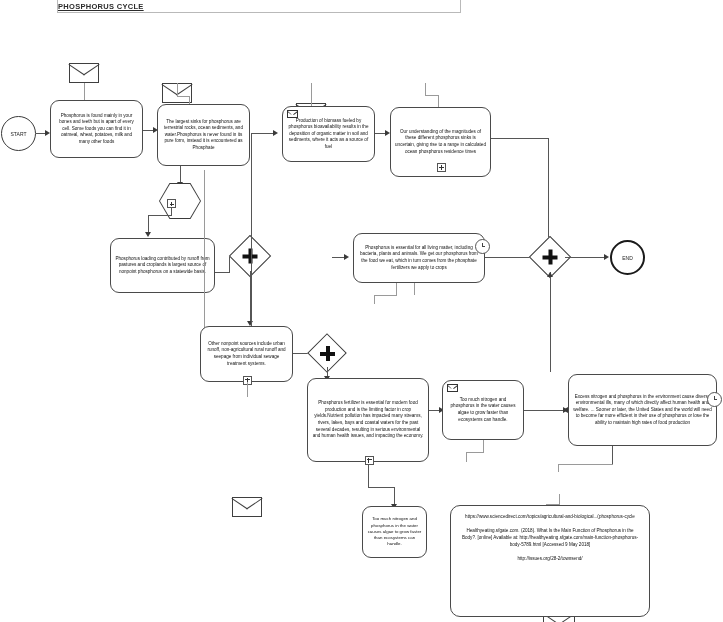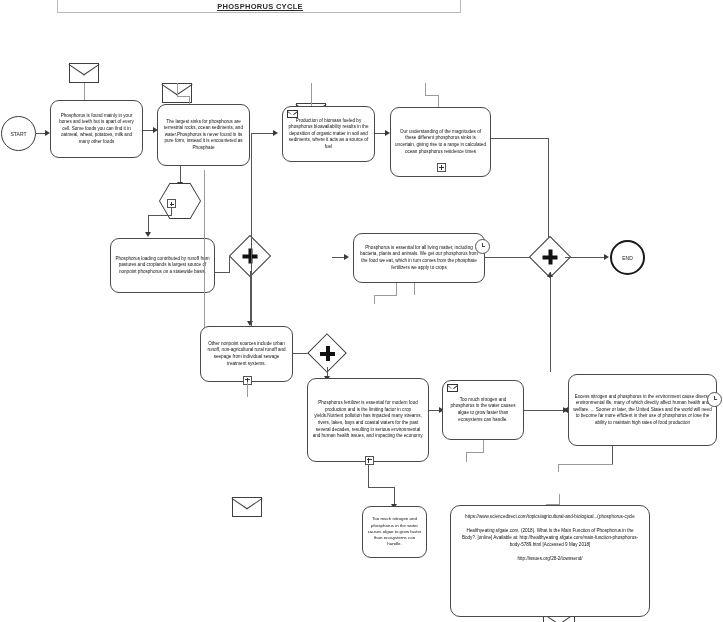--- a/index.html
+++ b/index.html
@@ -5,21 +5,21 @@
   html,body{margin:0;padding:0;background:#ffffff;}
   body{width:723px;height:622px;position:relative;
        font-family:"Liberation Sans","DejaVu Sans",sans-serif;
        color:#1a1a1a;overflow:hidden;}
   #canvas{position:absolute;left:0;top:0;width:723px;height:622px;}
   .abs{position:absolute;box-sizing:border-box;}
 
   
   .pool{border:1px solid #b9b9b9;background:#fff;}
   .pool-title{font-size:7.5px;font-weight:bold;text-decoration:underline;
-              letter-spacing:.3px;text-align:center;color:#2b2b2b;}
+              letter-spacing:.3px;color:#2b2b2b;}
 
   
   .task{border:1px solid #4a4a4a;border-radius:9px;background:#ffffff;
         display:flex;align-items:center;justify-content:center;}
   .task-txt{font-size:4.6px;line-height:1.42;text-align:center;
             padding:2px 4px;color:#111;}
   
   .boundary-env{position:absolute;left:4px;top:3px;width:9px;height:6px;
                 border:1px solid #333;background:#fff;}
   .boundary-env::after{content:"";position:absolute;left:0;top:0;

